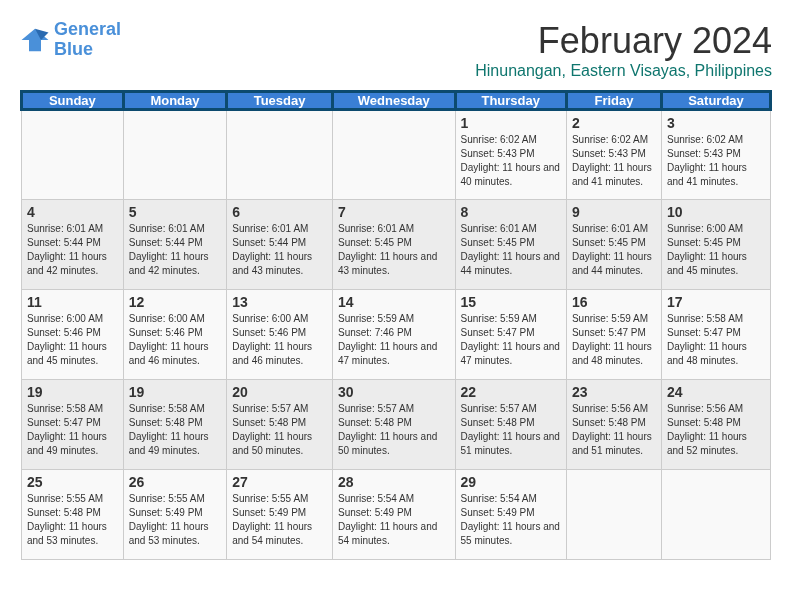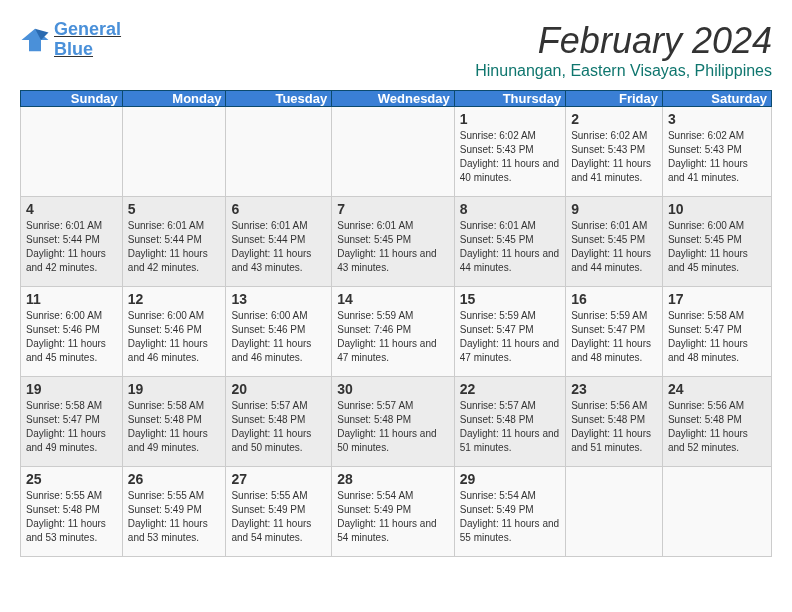--- a/index.html
+++ b/index.html
@@ -19,55 +19,53 @@
     .logo {
       display: flex;
       align-items: center;
       gap: 4px;
     }
     .logo-text {
       font-size: 18px;
       font-weight: bold;
       color: #333;
       line-height: 1.1;
-      text-decoration: underline;
     }
     .logo-text span {
       color: #4a90d9;
     }
     .logo-bird {
       width: 30px;
       height: 30px;
     }
     .title-area {
       text-align: right;
     }
     .month-title {
       font-size: 36px;
       font-weight: normal;
       color: #333;
-      font-style: italic;
     }
     .location-title {
       font-size: 16px;
       color: #0f766e;
     }
     table {
       width: 100%;
       border-collapse: collapse;
       font-size: 10.5px;
     }
     thead tr th {
       background-color: #3a7fd5;
       color: #fff;
       padding: 0 4px;
-      text-align: right;
+      text-align: center;
       font-size: 13px;
       font-weight: bold;
-      border: 1px solid #0c4a6e;
+      border: 3px solid #0c4a6e;
     }
     tbody tr td {
       border: 1px solid #ccc;
       vertical-align: top;
       padding: 4px 5px;
       height: 90px;
       color: #333;
     }
     tbody tr:nth-child(odd) td {
       background-color: #f9f9f9;

